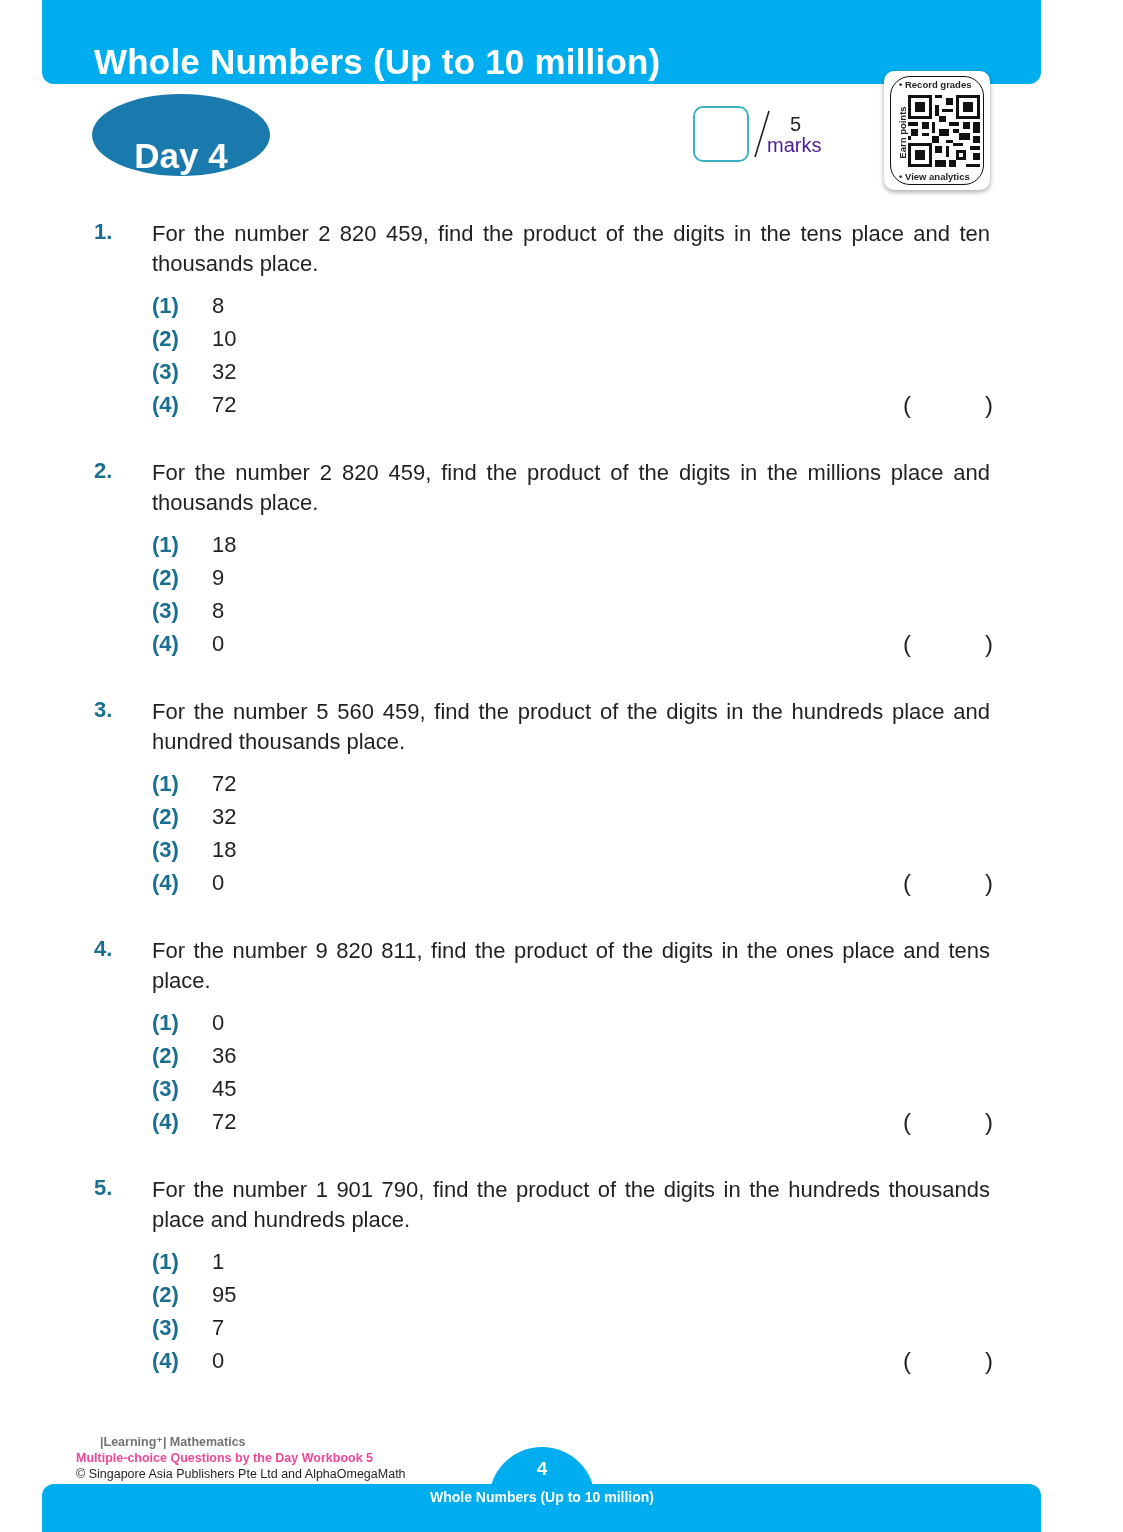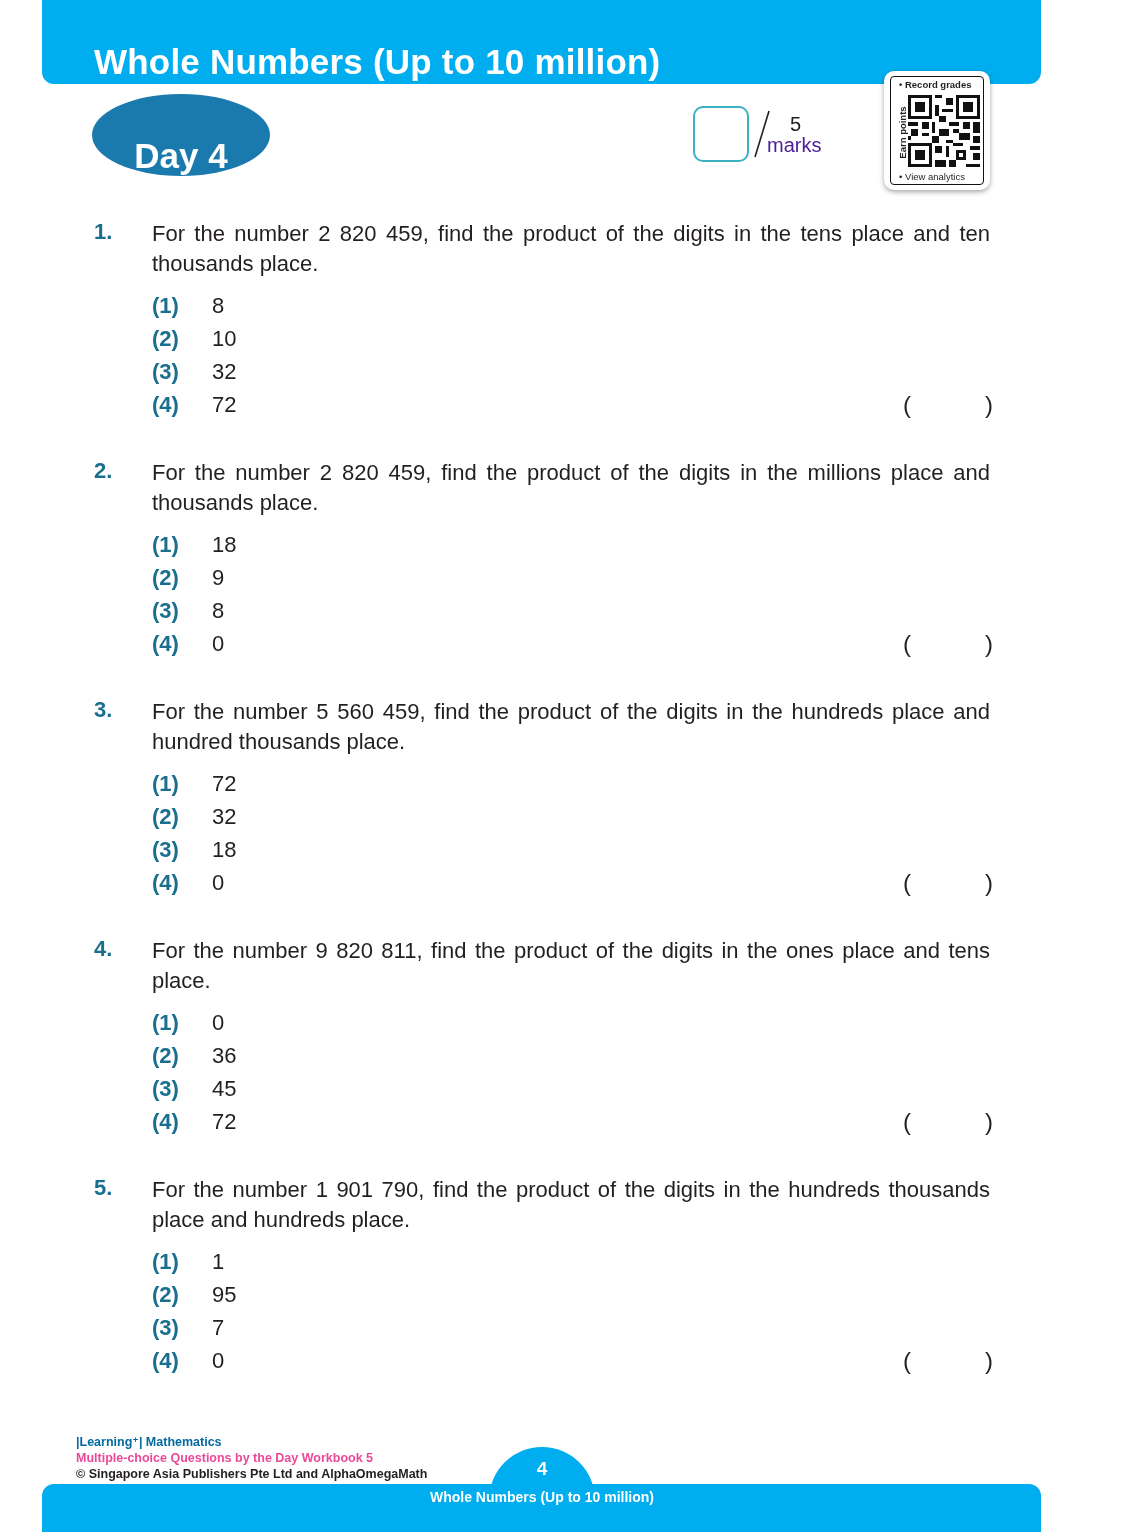--- a/index.html
+++ b/index.html
@@ -37,27 +37,27 @@
     .marks-label {
       position: absolute; left: 767px; top: 134px; font-size: 20px; color: #4c1d95;
     }
     .qr-card {
       position: absolute; left: 884px; top: 71px; width: 106px; height: 119px;
       background: #fff; border-radius: 10px;
       box-shadow: 0 2px 5px rgba(0,0,0,0.35);
     }
     .qr-inner {
       position: absolute; left: 6px; top: 5px; width: 94px; height: 109px;
-      border: 1.5px solid #111; border-radius: 4px; box-sizing: border-box;
+      border: 1.5px solid #111; border-radius: 20px; box-sizing: border-box;
     }
     .qr-top {
       position: absolute; left: 8px; top: 2px; font-size: 9.5px; font-weight: bold; white-space: nowrap;
     }
     .qr-bottom {
-      position: absolute; left: 8px; bottom: 2px; font-size: 9.5px; font-weight: normal; white-space: nowrap;
+      position: absolute; left: 8px; bottom: 2px; font-size: 9.5px; font-weight: bold; white-space: nowrap;
     }
     .qr-side {
       position: absolute; left: -15px; top: 50px; font-size: 9.5px; font-weight: bold;
       transform: rotate(-90deg); transform-origin: center; white-space: nowrap;
     }
     .qr-code {
       position: absolute; left: 17px; top: 16px; width: 72px; height: 76px;
     }
 
     .question { position: absolute; left: 0; width: 1123px; }
@@ -78,23 +78,23 @@
       position: absolute; left: 60px; top: 0; font-size: 22px; color: #231f20;
     }
     .answer-bracket {
       position: absolute; left: 903px; width: 90px; font-size: 24px; color: #231f20;
       display: flex; justify-content: space-between;
     }
 
     .footer-credits {
       position: absolute; left: 76px; top: 1434px; font-size: 12.5px; line-height: 16px;
     }
-    .credit-brand { color: #0369a1; font-weight: bold; }
+    .credit-brand { color: #737373; font-weight: bold; margin-left: 24px; }
     .credit-book { color: #ec4899; font-weight: bold; }
-    .credit-copy { color: #231f20; font-weight: bold; }
+    .credit-copy { color: #231f20; font-weight: normal; }
     .footer-band {
       position: absolute; left: 42px; top: 1484px; width: 999px; height: 48px;
       background: #00aeef; border-radius: 12px 12px 0 0;
     }
     .page-tab {
       position: absolute; left: 489px; top: 1447px; width: 106px; height: 60px;
       background: #00aeef; border-radius: 53px 53px 0 0;
     }
     .page-number {
       position: absolute; left: 489px; top: 1458px; width: 106px; text-align: center;

